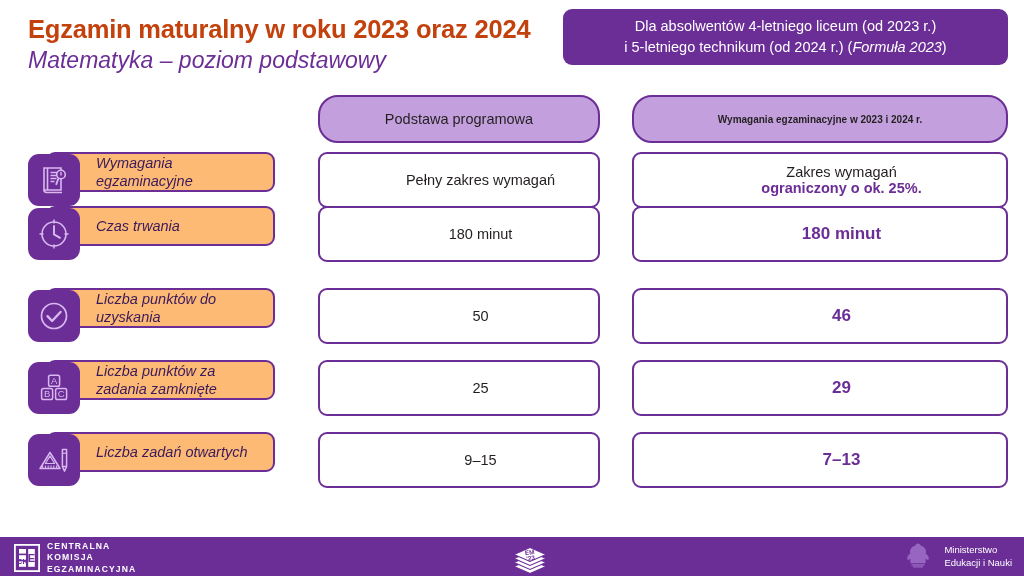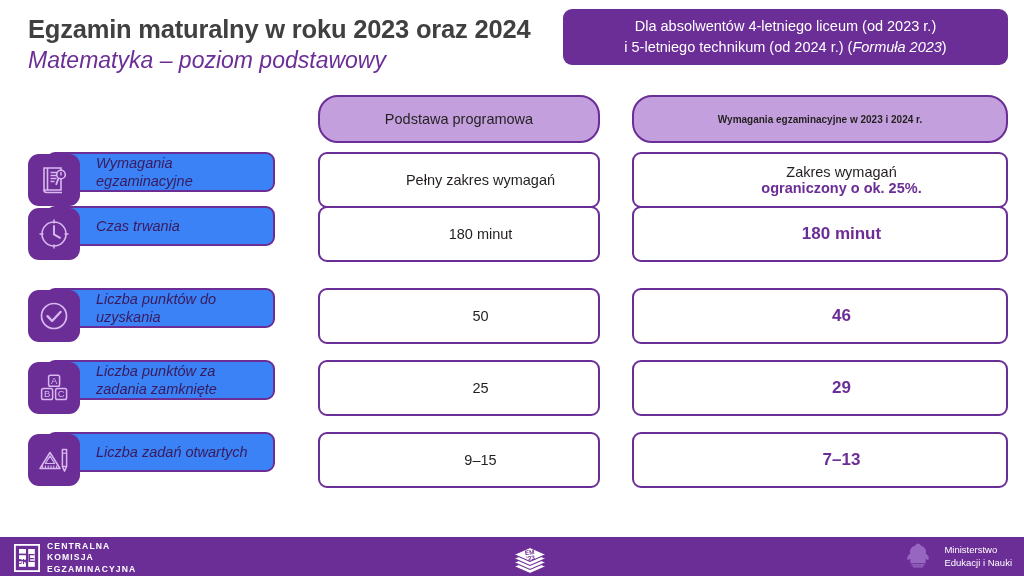--- a/index.html
+++ b/index.html
@@ -9,21 +9,21 @@
     font-family:"Liberation Sans",sans-serif;
     color:#231f20;
     position:relative;
     overflow:hidden;
   }
   .slide{position:absolute;inset:0;}
 
   
   .title-block{position:absolute;left:28px;top:14px;}
   .title{
-    font-size:25.5px;font-weight:bold;color:#404040;
+    font-size:25.5px;font-weight:bold;color:#c2410c;
     letter-spacing:-0.2px;white-space:nowrap;line-height:1.18;
   }
   .subtitle{
     font-size:23px;font-style:italic;color:#6b2d96;
     white-space:nowrap;line-height:1.2;margin-top:3px;
   }
 
   .badge{
     position:absolute;left:563px;top:9px;width:445px;
     background:#6b2d96;border-radius:9px;
@@ -43,21 +43,21 @@
     color:#231f20;
   }
   #head-col2{left:318px;top:95px;width:282px;height:48px;font-size:14.5px;}
   #head-col3{left:632px;top:95px;width:376px;height:48px;font-size:10px;font-weight:bold;}
 
   .row{position:absolute;left:0;width:1024px;height:56px;}
 
   
   .label-box{
     position:absolute;left:46px;top:0;width:229px;height:40px;
-    background:#3b82f6;border:2px solid #6b2d96;border-radius:9px;
+    background:#fdba74;border:2px solid #6b2d96;border-radius:9px;
     box-sizing:border-box;
     display:flex;align-items:center;
     padding-left:48px;padding-right:8px;
   }
   .label-text{
     font-size:14.5px;font-style:italic;color:#3a1a5c;line-height:1.25;
   }
   .icon-tile{
     position:absolute;left:28px;top:2px;width:52px;height:52px;
     background:#6b2d96;border-radius:11px;

